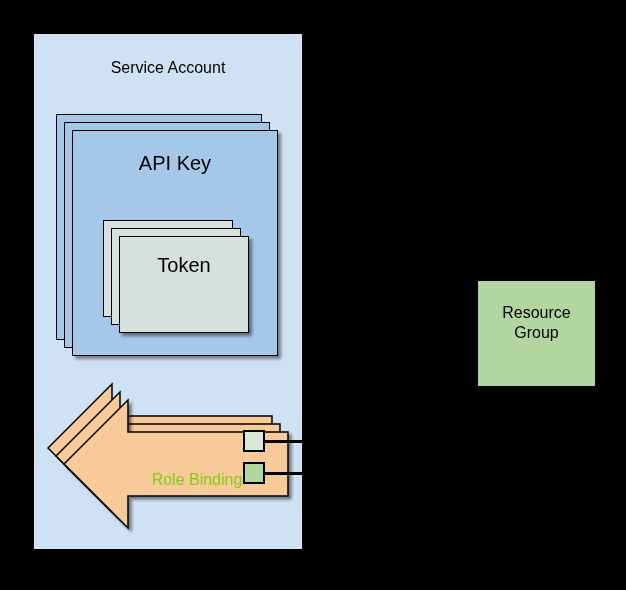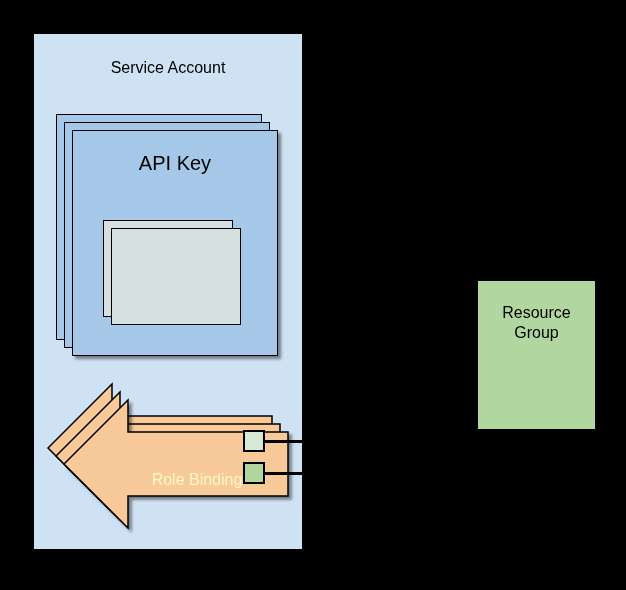--- a/index.html
+++ b/index.html
@@ -69,21 +69,21 @@
     height: 160px;
   }
   .arrow svg { display: block; overflow: visible; }
   .arrow-label {
     position: absolute;
     left: 58px;
     top: 86px;
     width: 150px;
     text-align: center;
     font-size: 16px;
-    color: #fef9c3;
+    color: #84cc16;
     line-height: 19px;
   }
 
   
   .connector {
     position: absolute;
     box-sizing: border-box;
     width: 22px;
     height: 22px;
     border: 2px solid #000000;
@@ -123,20 +123,23 @@
   </div>
 
   <div class="card apikey" style="left:56px; top:114px; width:206px; height:226px;"></div>
   <div class="card apikey" style="left:64px; top:122px; width:206px; height:226px;"></div>
   <div class="card apikey card-front" style="left:72px; top:130px; width:206px; height:226px;">
     <div class="card-label" style="top:23px;">API Key</div>
   </div>
 
   <div class="card token" style="left:103px; top:220px; width:130px; height:97px;"></div>
   <div class="card token" style="left:111px; top:228px; width:130px; height:97px;"></div>
+  <div class="card token card-front" style="left:119px; top:236px; width:130px; height:97px;">
+    <div class="card-label" style="top:19px;">Token</div>
+  </div>
 
   <div class="arrow" style="left:48px; top:368px;">
     <svg width="224" height="160" viewBox="0 0 224 160">
       <polygon points="0,80 64,16 64,48 224,48 224,112 64,112 64,144" fill="#f8c999" stroke="#000000" stroke-width="1.5"></polygon>
     </svg>
   </div>
   <div class="arrow" style="left:56px; top:376px;">
     <svg width="224" height="160" viewBox="0 0 224 160">
       <polygon points="0,80 64,16 64,48 224,48 224,112 64,112 64,144" fill="#f8c999" stroke="#000000" stroke-width="1.5"></polygon>
     </svg>
@@ -153,18 +156,18 @@
     <div class="arrow-label">Role Binding</div>
   </div>
 
   <div class="connector" style="left:243px; top:430px; background:#d9e8d4;"></div>
   <div class="connector" style="left:243px; top:462px; background:#b2d6a0;"></div>
 
   <div class="wire" style="left:265px; top:440px; width:37px;"></div>
   <div class="wire" style="left:265px; top:472px; width:37px;"></div>
 
 
-  <div class="plainbox" style="left:478px; top:281px; width:117px; height:148px; background:#b2d6a0;">
+  <div class="plainbox" style="left:478px; top:281px; width:117px; height:105px; background:#b2d6a0;">
     <div class="bx-label">Resource
 Group</div>
   </div>
 
 </div>
 
 </body></html>

